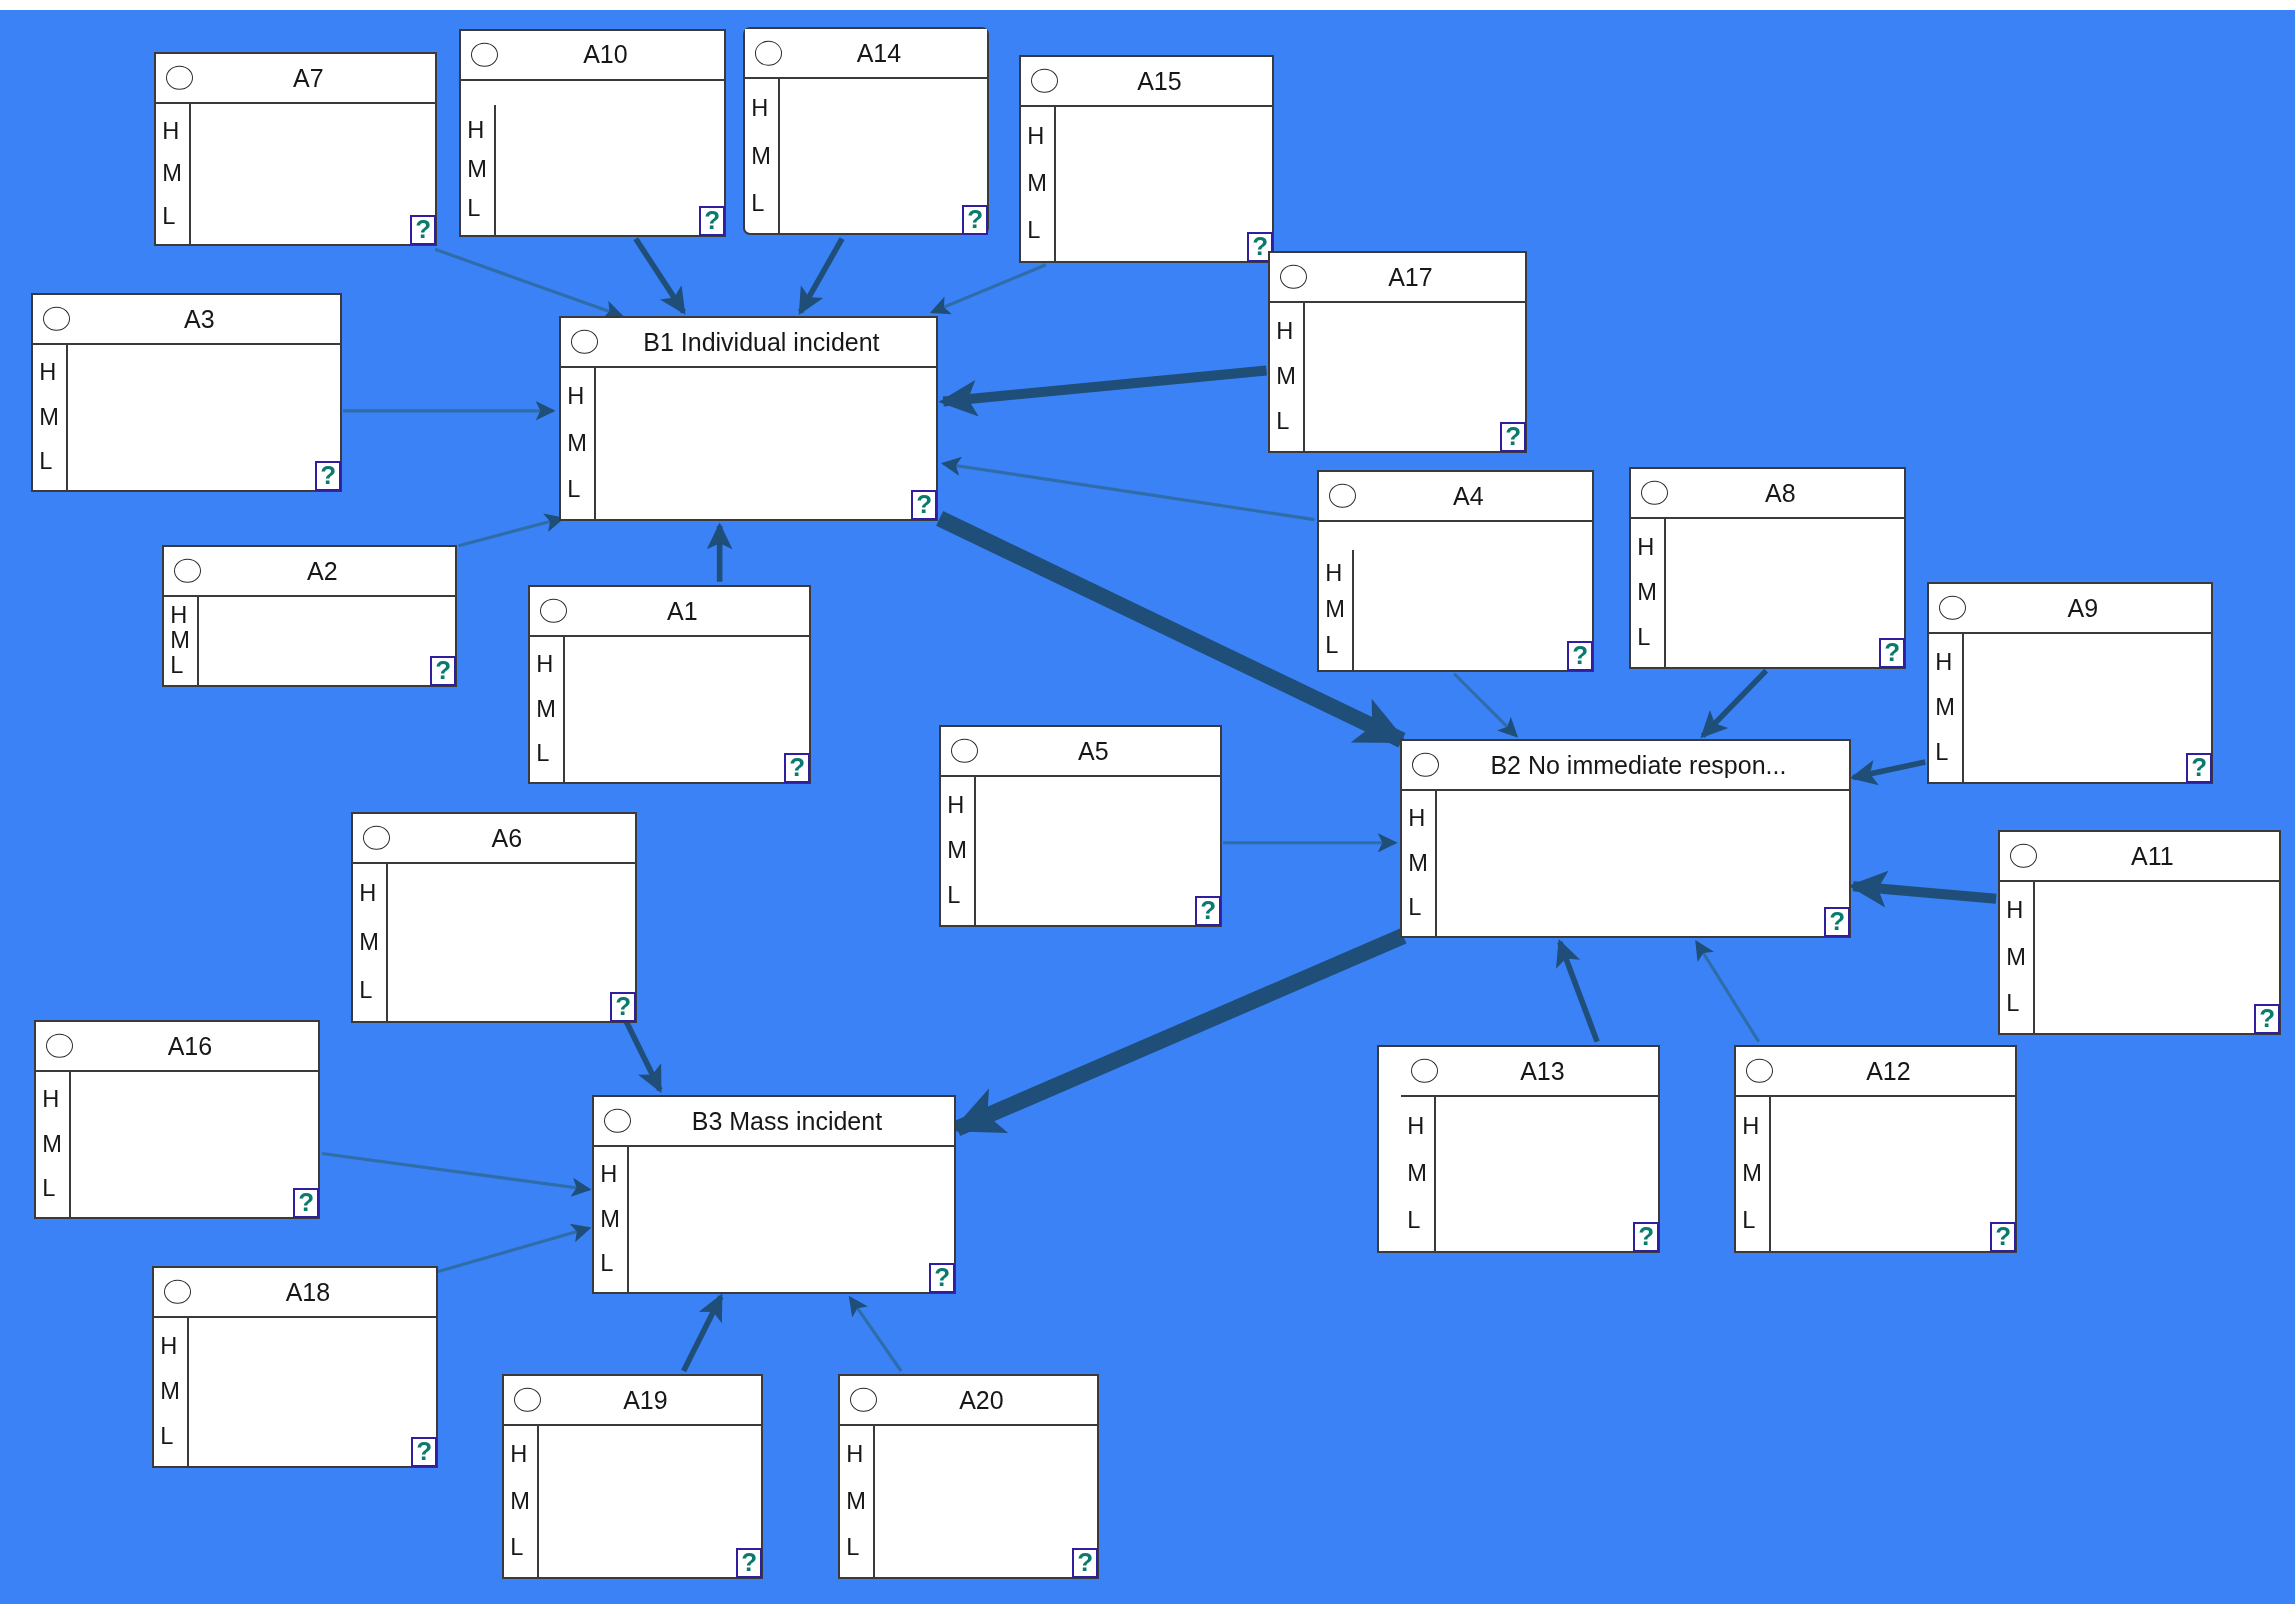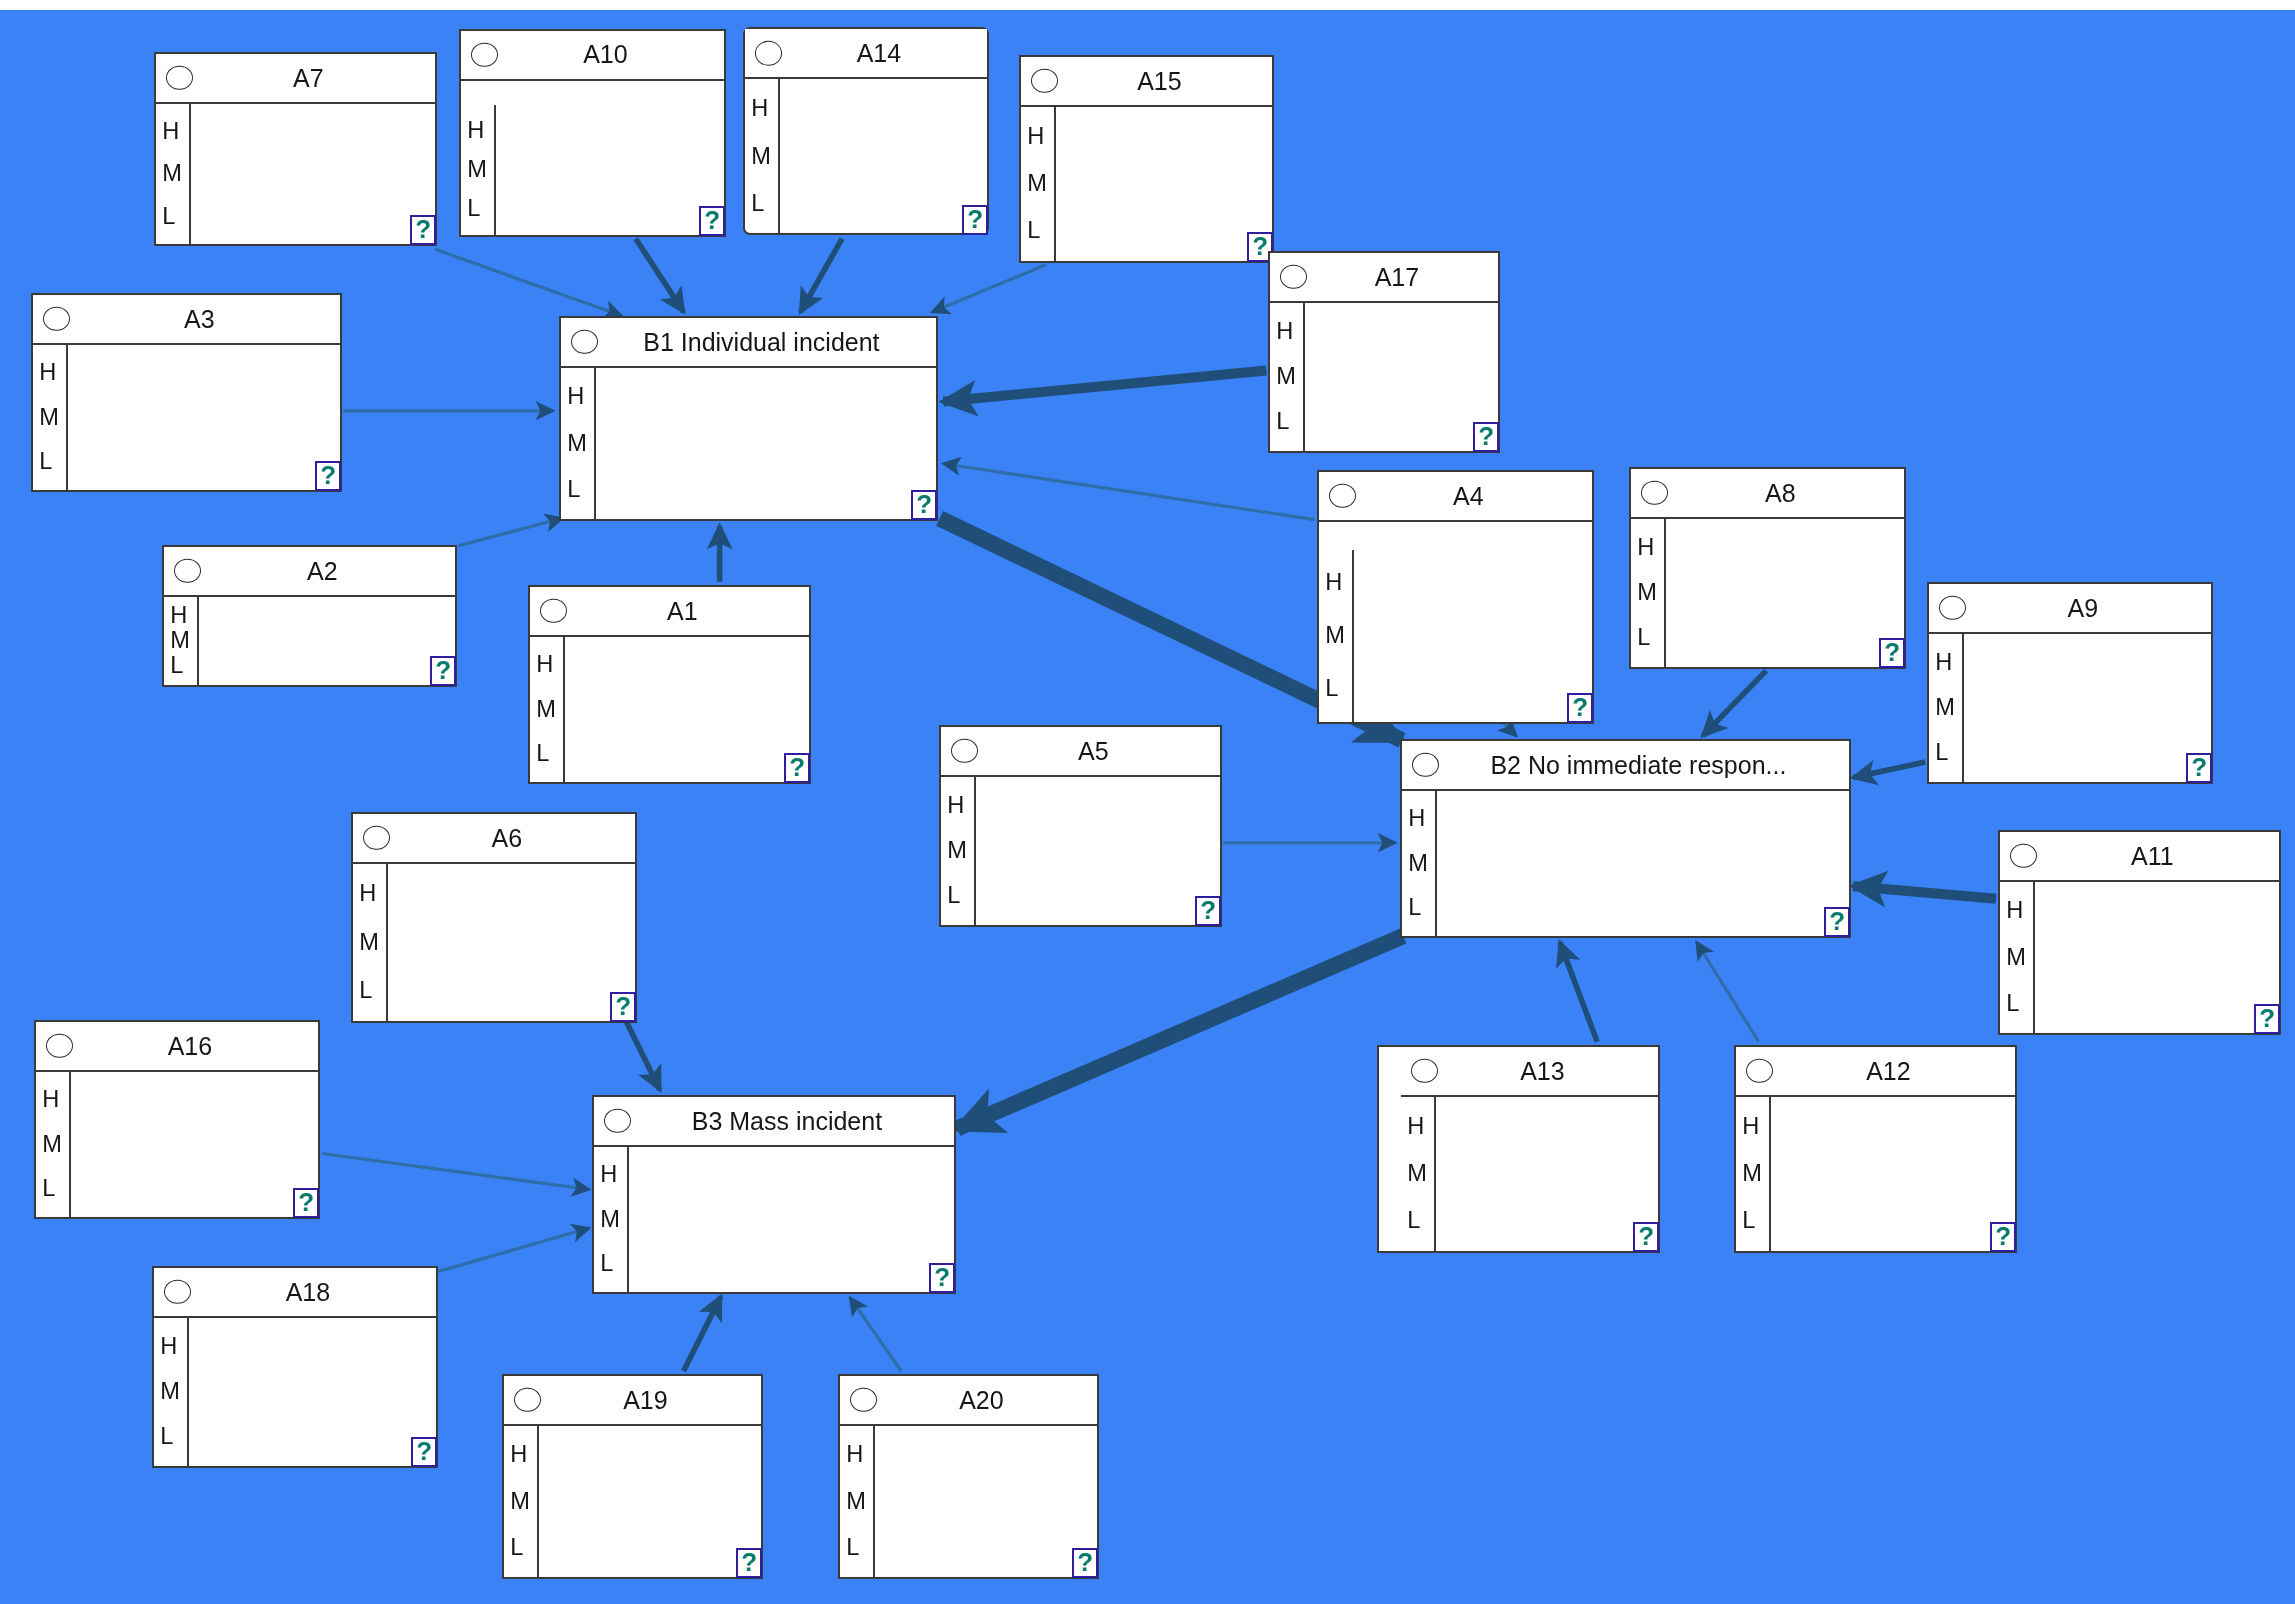--- a/index.html
+++ b/index.html
@@ -205,21 +205,21 @@
         <div class="node-body">
           <div class="node-states">
             <span class="state">H</span>
             <span class="state">M</span>
             <span class="state">L</span>
           </div>
           <div class="node-plot"></div>
         </div>
         <div class="q-badge">?</div>
       </div>
-      <div class="node" style="left: 1268px; top: 241px; width: 232px; height: 202px;">
+      <div class="node" style="left: 1268px; top: 241px; width: 259px; height: 202px;">
         <div class="node-header">
           <div class="node-oval"></div>
           <div class="node-title">A17</div>
         </div>
         <div class="node-body">
           <div class="node-states">
             <span class="state">H</span>
             <span class="state">M</span>
             <span class="state">L</span>
           </div>
@@ -265,21 +265,21 @@
         <div class="node-body">
           <div class="node-states">
             <span class="state">H</span>
             <span class="state">M</span>
             <span class="state">L</span>
           </div>
           <div class="node-plot"></div>
         </div>
         <div class="q-badge">?</div>
       </div>
-      <div class="node" style="left: 1317px; top: 460px; width: 277px; height: 254px; gap: 28px;">
+      <div class="node" style="left: 1317px; top: 460px; width: 277px; height: 202px; gap: 28px;">
         <div class="node-header">
           <div class="node-oval"></div>
           <div class="node-title">A4</div>
         </div>
         <div class="node-body">
           <div class="node-states">
             <span class="state">H</span>
             <span class="state">M</span>
             <span class="state">L</span>
           </div>

